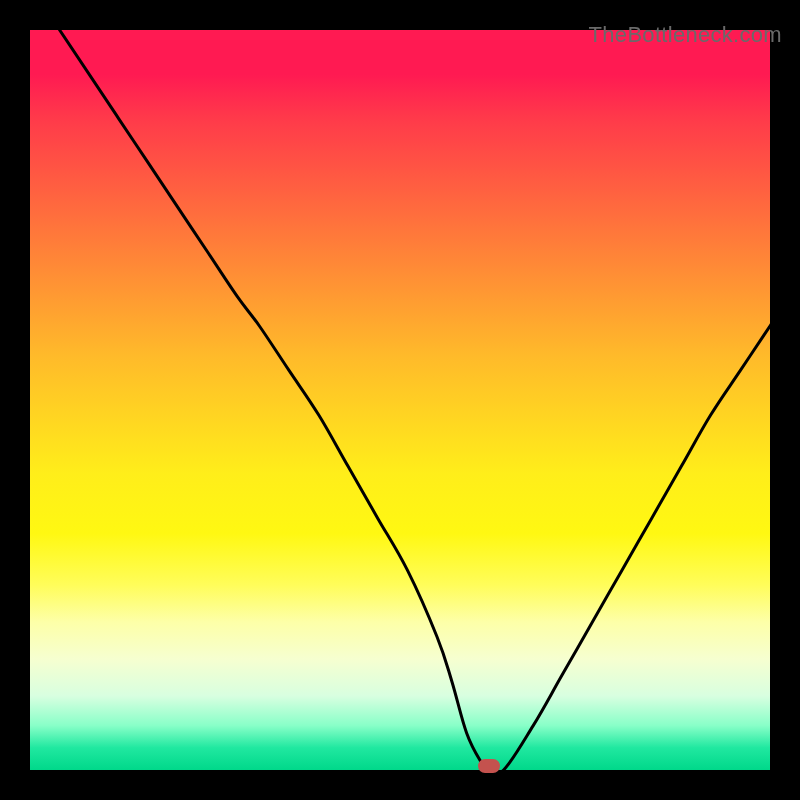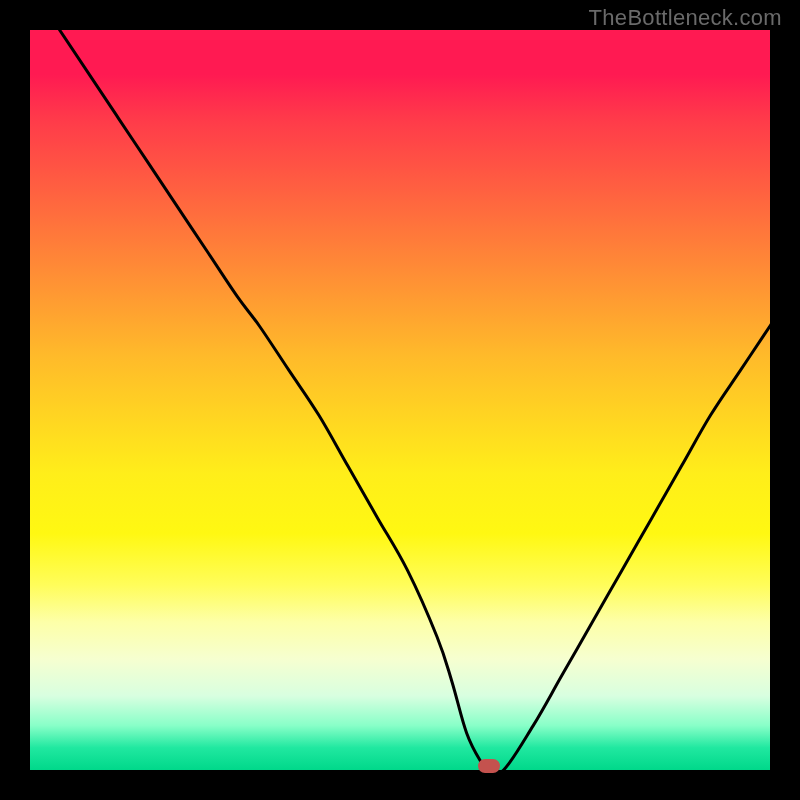--- a/index.html
+++ b/index.html
@@ -1,18 +1,18 @@
 <!DOCTYPE html>
 <html><head>
 <meta charset="utf-8">
 <style>
   * { margin: 0; padding: 0; box-sizing: border-box; }
   body { width: 800px; height: 800px; overflow: hidden; background: #000; font-family: Arial, sans-serif; }
   .frame { position: relative; width: 800px; height: 800px; background: #000; }
-  .watermark { position: absolute; top: 5px; right: 18px; color: #6a6a6a; font-size: 22px; font-weight: 500; letter-spacing: 0.3px; z-index: 10; }
+  .watermark { position: absolute; top: 22px; right: 18px; color: #6a6a6a; font-size: 22px; font-weight: 500; letter-spacing: 0.3px; z-index: 10; }
   .plot { position: absolute; left: 30px; top: 30px; width: 740px; height: 740px; }
   .gradient {
     position: absolute; inset: 0;
     background: linear-gradient(to bottom,
       #ff1a52 0%,
       #ff1a52 6%,
       #ff3a4a 12%,
       #ff5a42 20%,
       #ff7a3a 28%,
       #ff9a32 36%,

